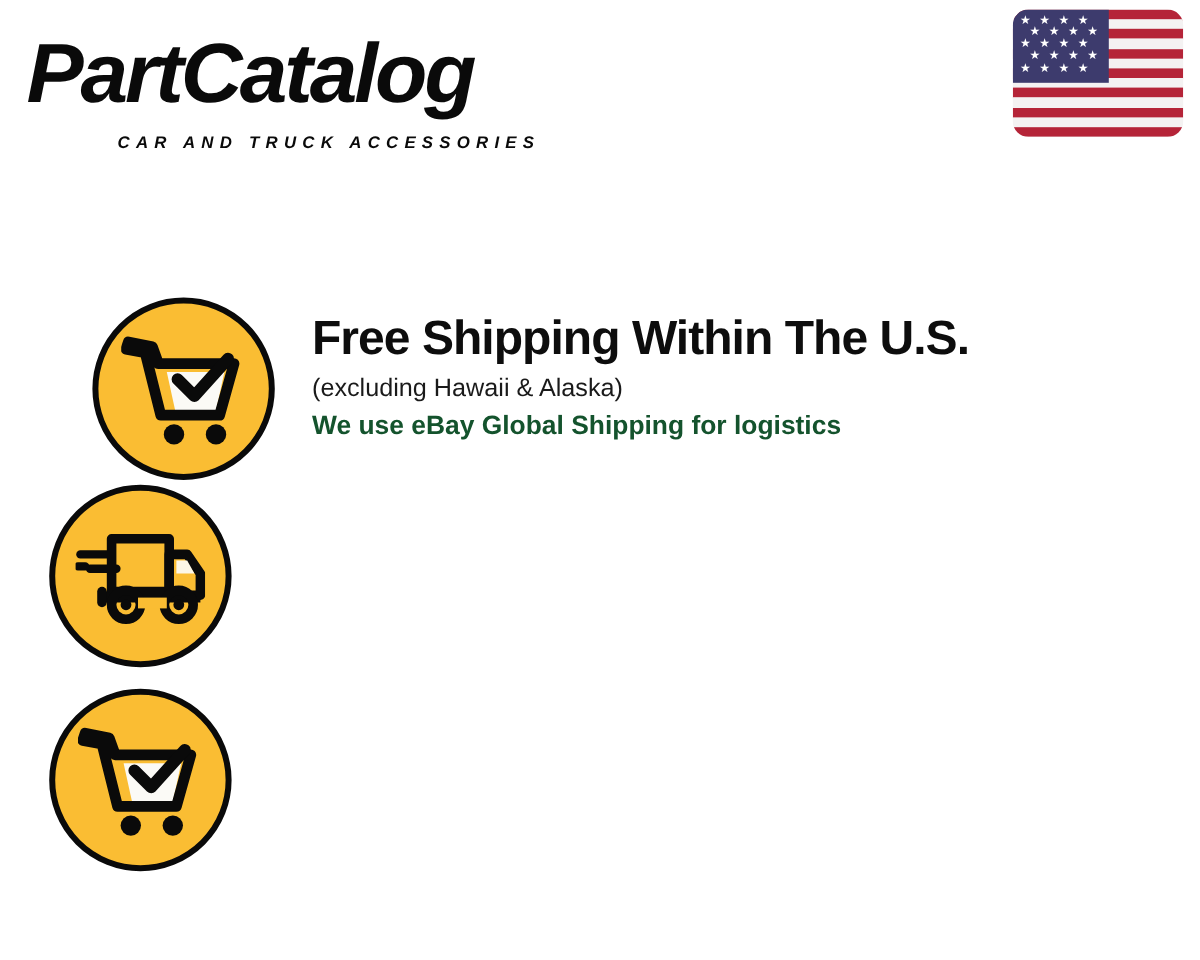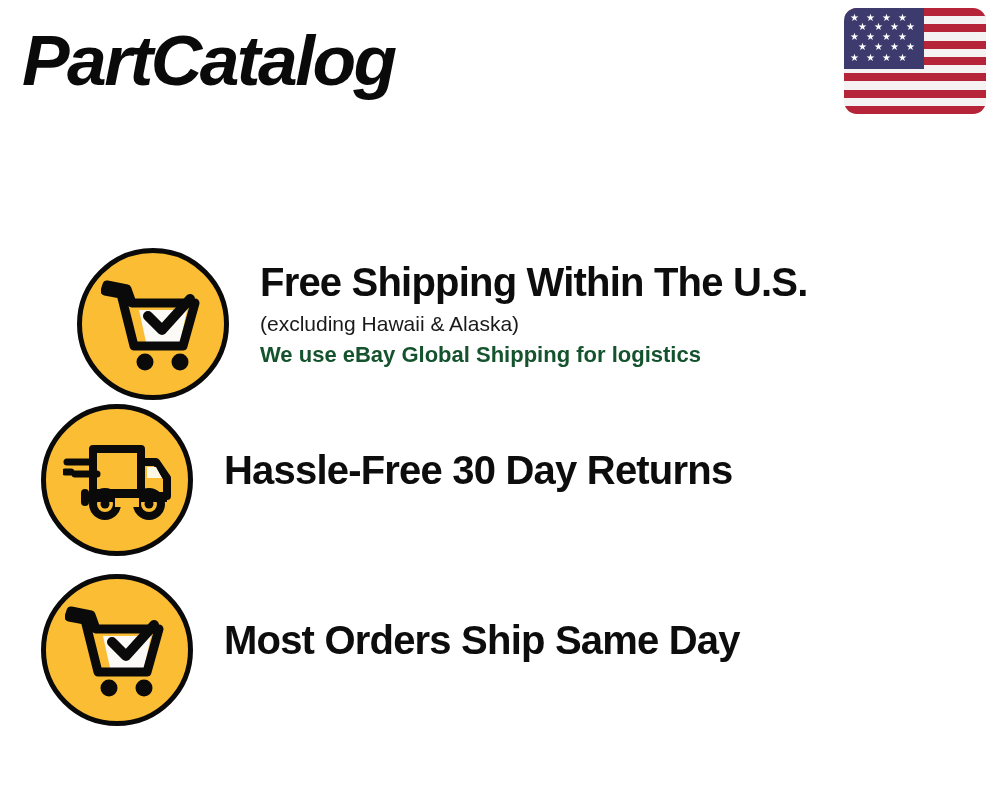--- a/index.html
+++ b/index.html
@@ -191,20 +191,21 @@
   }
   .row-center { padding-top: 42px; }
 </style>
 </head>
 <body>
 
 <div class="page">
 
   <div class="brand-logo">
     <div class="brand-wordmark">PartCatalog</div>
+    <div class="brand-tagline">CAR AND TRUCK ACCESSORIES</div>
   </div>
 
   <div class="seller-block">
     <span class="flag">
       <span class="stripe red" style="top:0%"></span>
       <span class="stripe white" style="top:7.69%"></span>
       <span class="stripe red" style="top:15.38%"></span>
       <span class="stripe white" style="top:23.07%"></span>
       <span class="stripe red" style="top:30.76%"></span>
       <span class="stripe white" style="top:38.46%"></span>
@@ -281,34 +282,28 @@
           <path d="M22 53 V62" stroke="#0a0a0a" stroke-width="8" stroke-linecap="round"></path>
 
           <circle cx="42" cy="64" r="12" fill="none" stroke="#0a0a0a" stroke-width="8"></circle>
           <circle cx="42" cy="64" r="4.5" fill="#0a0a0a"></circle>
           <circle cx="86" cy="64" r="12" fill="none" stroke="#0a0a0a" stroke-width="8"></circle>
           <circle cx="86" cy="64" r="4.5" fill="#0a0a0a"></circle>
 
           <rect x="52" y="58" width="24" height="9" fill="#fabd33"></rect>
         </svg>
       </div>
-      <div class="feature-text row-center">
-        <p class="feature-heading">Hassle-Free 30 Day Returns</p>
-      </div>
     </div>
 
     <div class="feature-row r3">
       <div class="icon-badge">
         <svg width="104" height="96" viewBox="0 0 104 96" aria-hidden="true">
           <polygon points="38,34 86,34 79,66 45,66" fill="#fbfaf6"></polygon>
           <path d="M6 9 L26 13 L31 27 L94 27 L82 70 L33 70 L20 18 L4 15 Z" fill="none" stroke="#0a0a0a" stroke-width="9" stroke-linejoin="round" stroke-linecap="round"></path>
           <path d="M47 40 L61 54 L89 23" fill="none" stroke="#0a0a0a" stroke-width="10" stroke-linecap="round" stroke-linejoin="round"></path>
           <circle cx="44" cy="86" r="8.5" fill="#0a0a0a"></circle>
           <circle cx="79" cy="86" r="8.5" fill="#0a0a0a"></circle>
         </svg>
       </div>
-      <div class="feature-text row-center">
-        <p class="feature-heading">Most Orders Ship Same Day</p>
-      </div>
     </div>
 
   </div>
 </div>
 
 </body></html>

